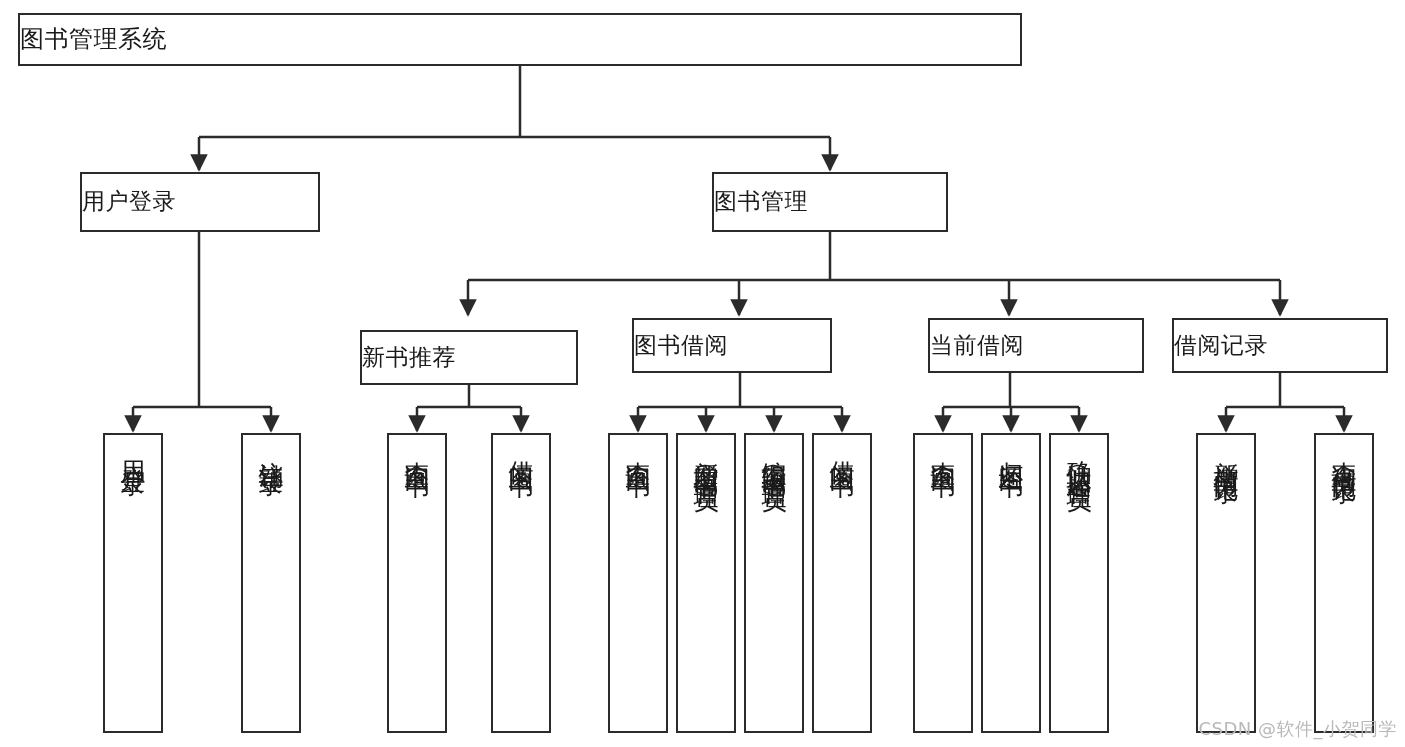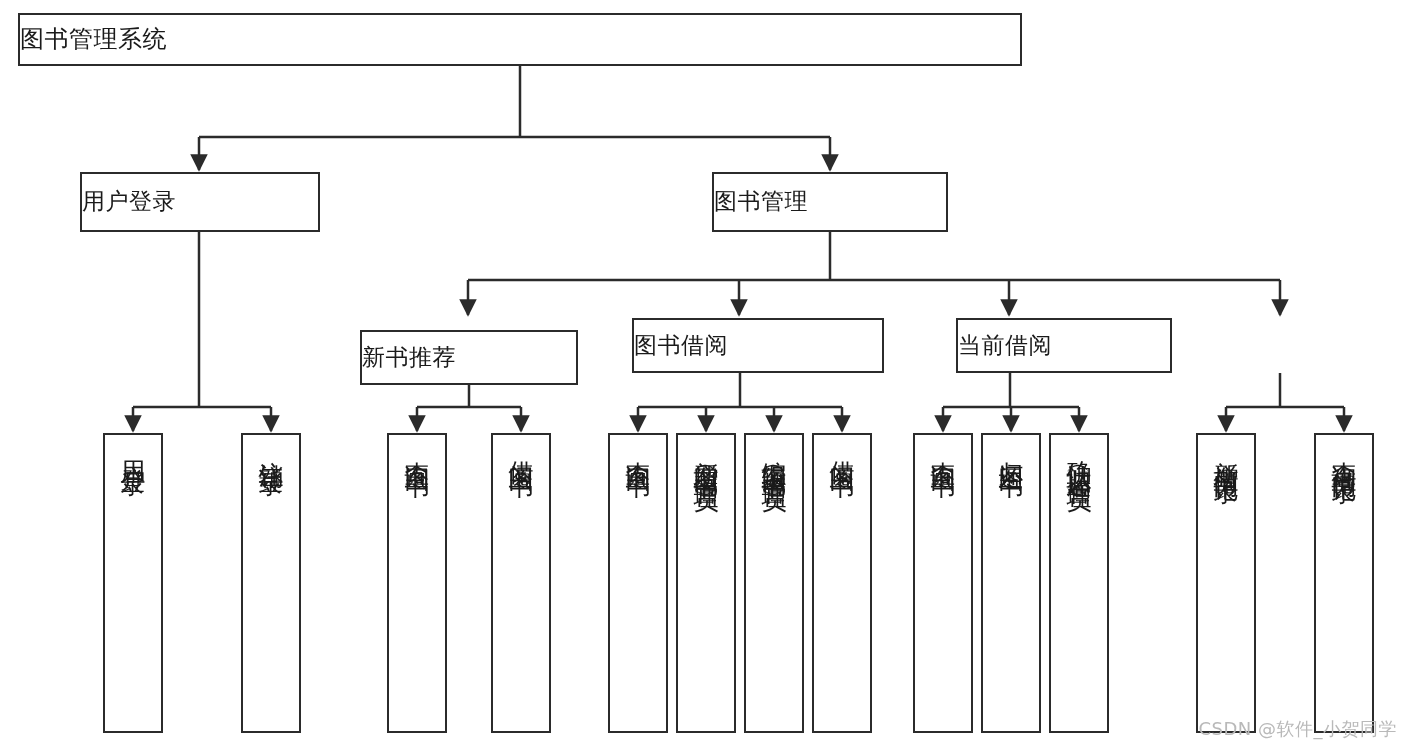--- a/index.html
+++ b/index.html
@@ -139,25 +139,28 @@
   <div class="node h" style="left:80px; top:172px; width:240px; height:60px;">
     <span class="node-label">用户登录</span>
   </div>
   <div class="node h" style="left:712px; top:172px; width:236px; height:60px;">
     <span class="node-label">图书管理</span>
   </div>
 
   <div class="node h" style="left:360px; top:330px; width:218px; height:55px;">
     <span class="node-label">新书推荐</span>
   </div>
-  <div class="node h" style="left:632px; top:318px; width:252px; height:55px;">
+  <div class="node h" style="left:632px; top:318px; width:200px; height:55px;">
     <span class="node-label">图书借阅</span>
   </div>
-  <div class="node h" style="left:956px; top:318px; width:216px; height:55px;">
+  <div class="node h" style="left:928px; top:318px; width:216px; height:55px;">
     <span class="node-label">当前借阅</span>
+  </div>
+  <div class="node h" style="left:1172px; top:318px; width:216px; height:55px;">
+    <span class="node-label">借阅记录</span>
   </div>
 
   <div class="node v" style="left:103px; top:433px; width:60px; height:300px;">
     <span class="node-label">用户登录</span>
   </div>
   <div class="node v" style="left:241px; top:433px; width:60px; height:300px;">
     <span class="node-label">注销登录</span>
   </div>
 
   <div class="node v" style="left:387px; top:433px; width:60px; height:300px;">

